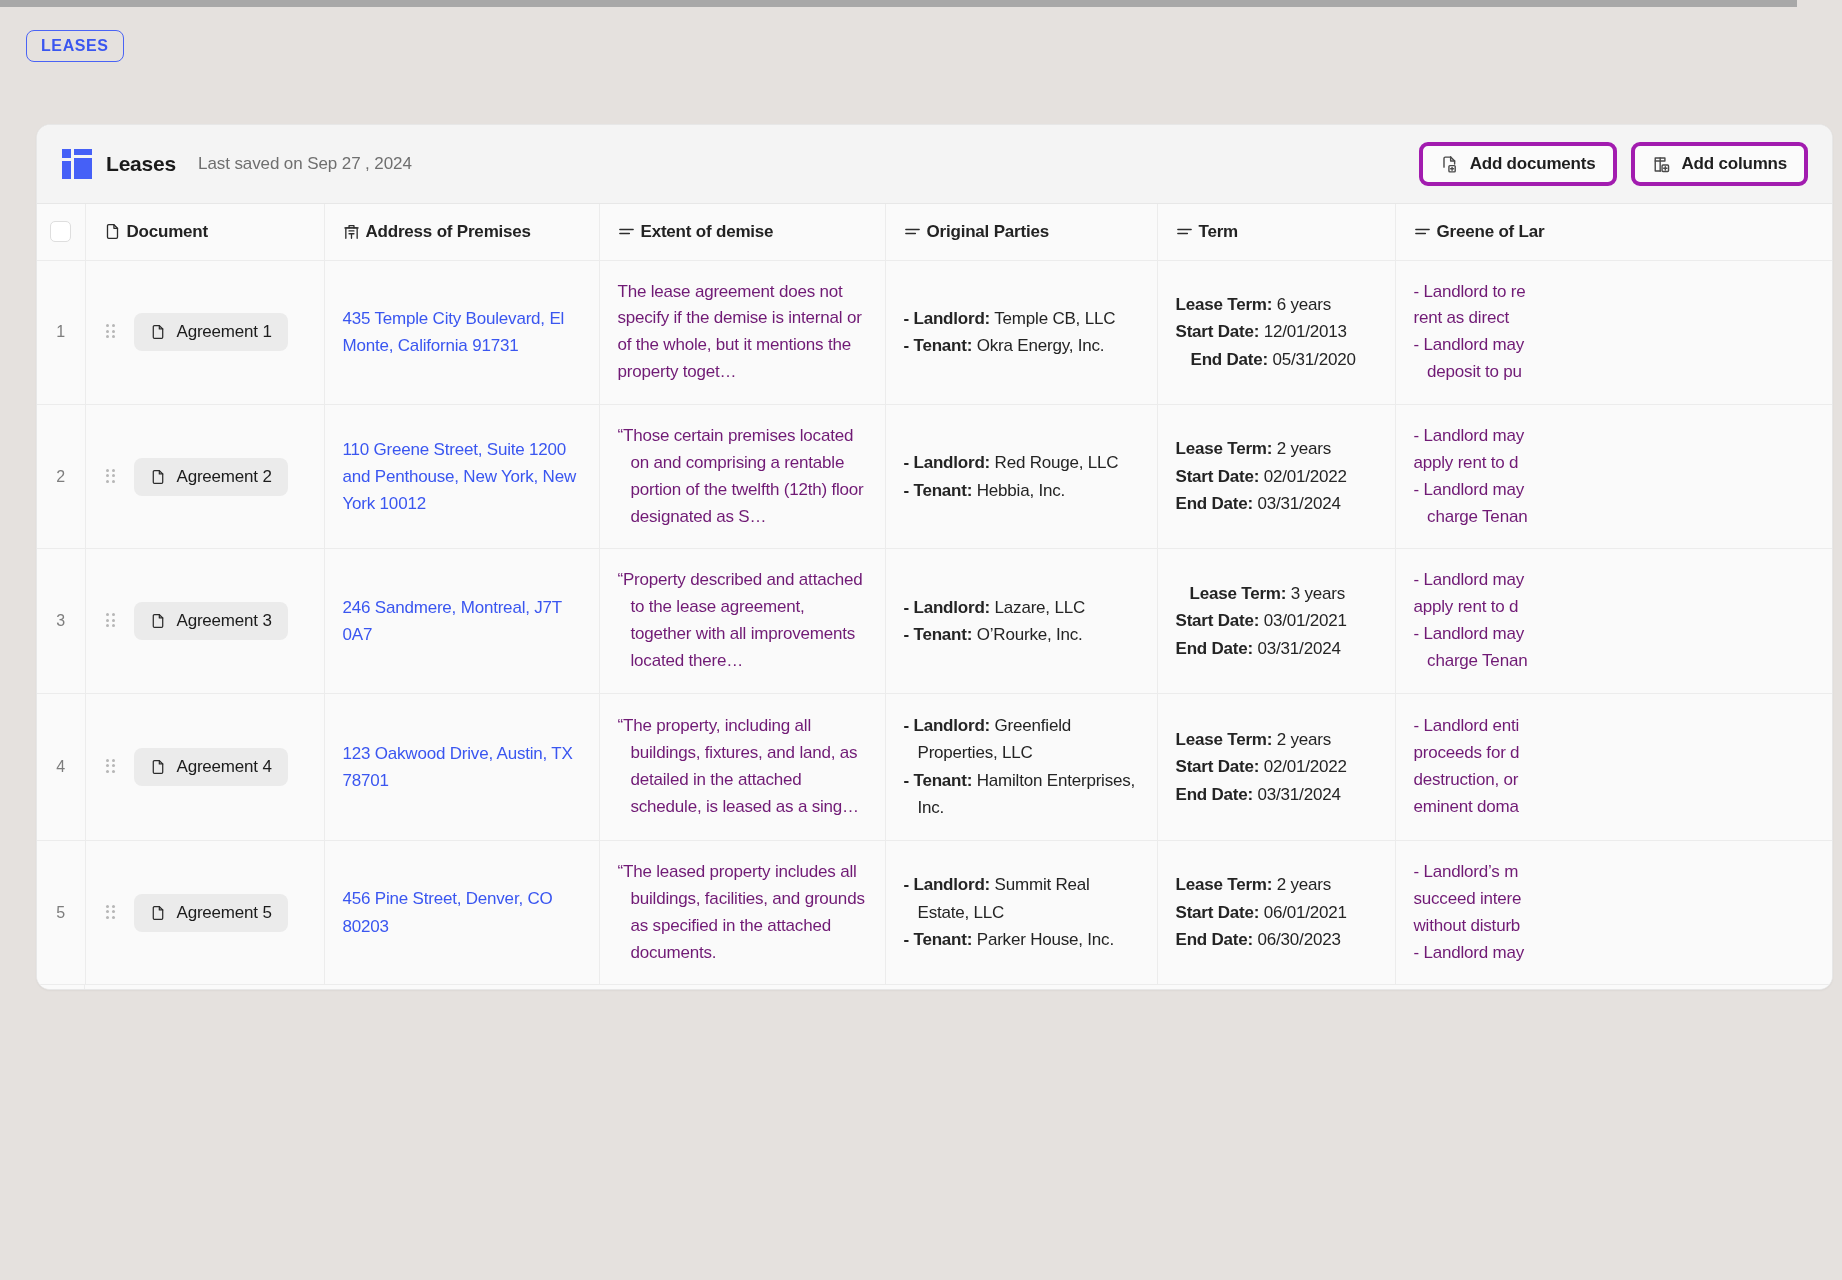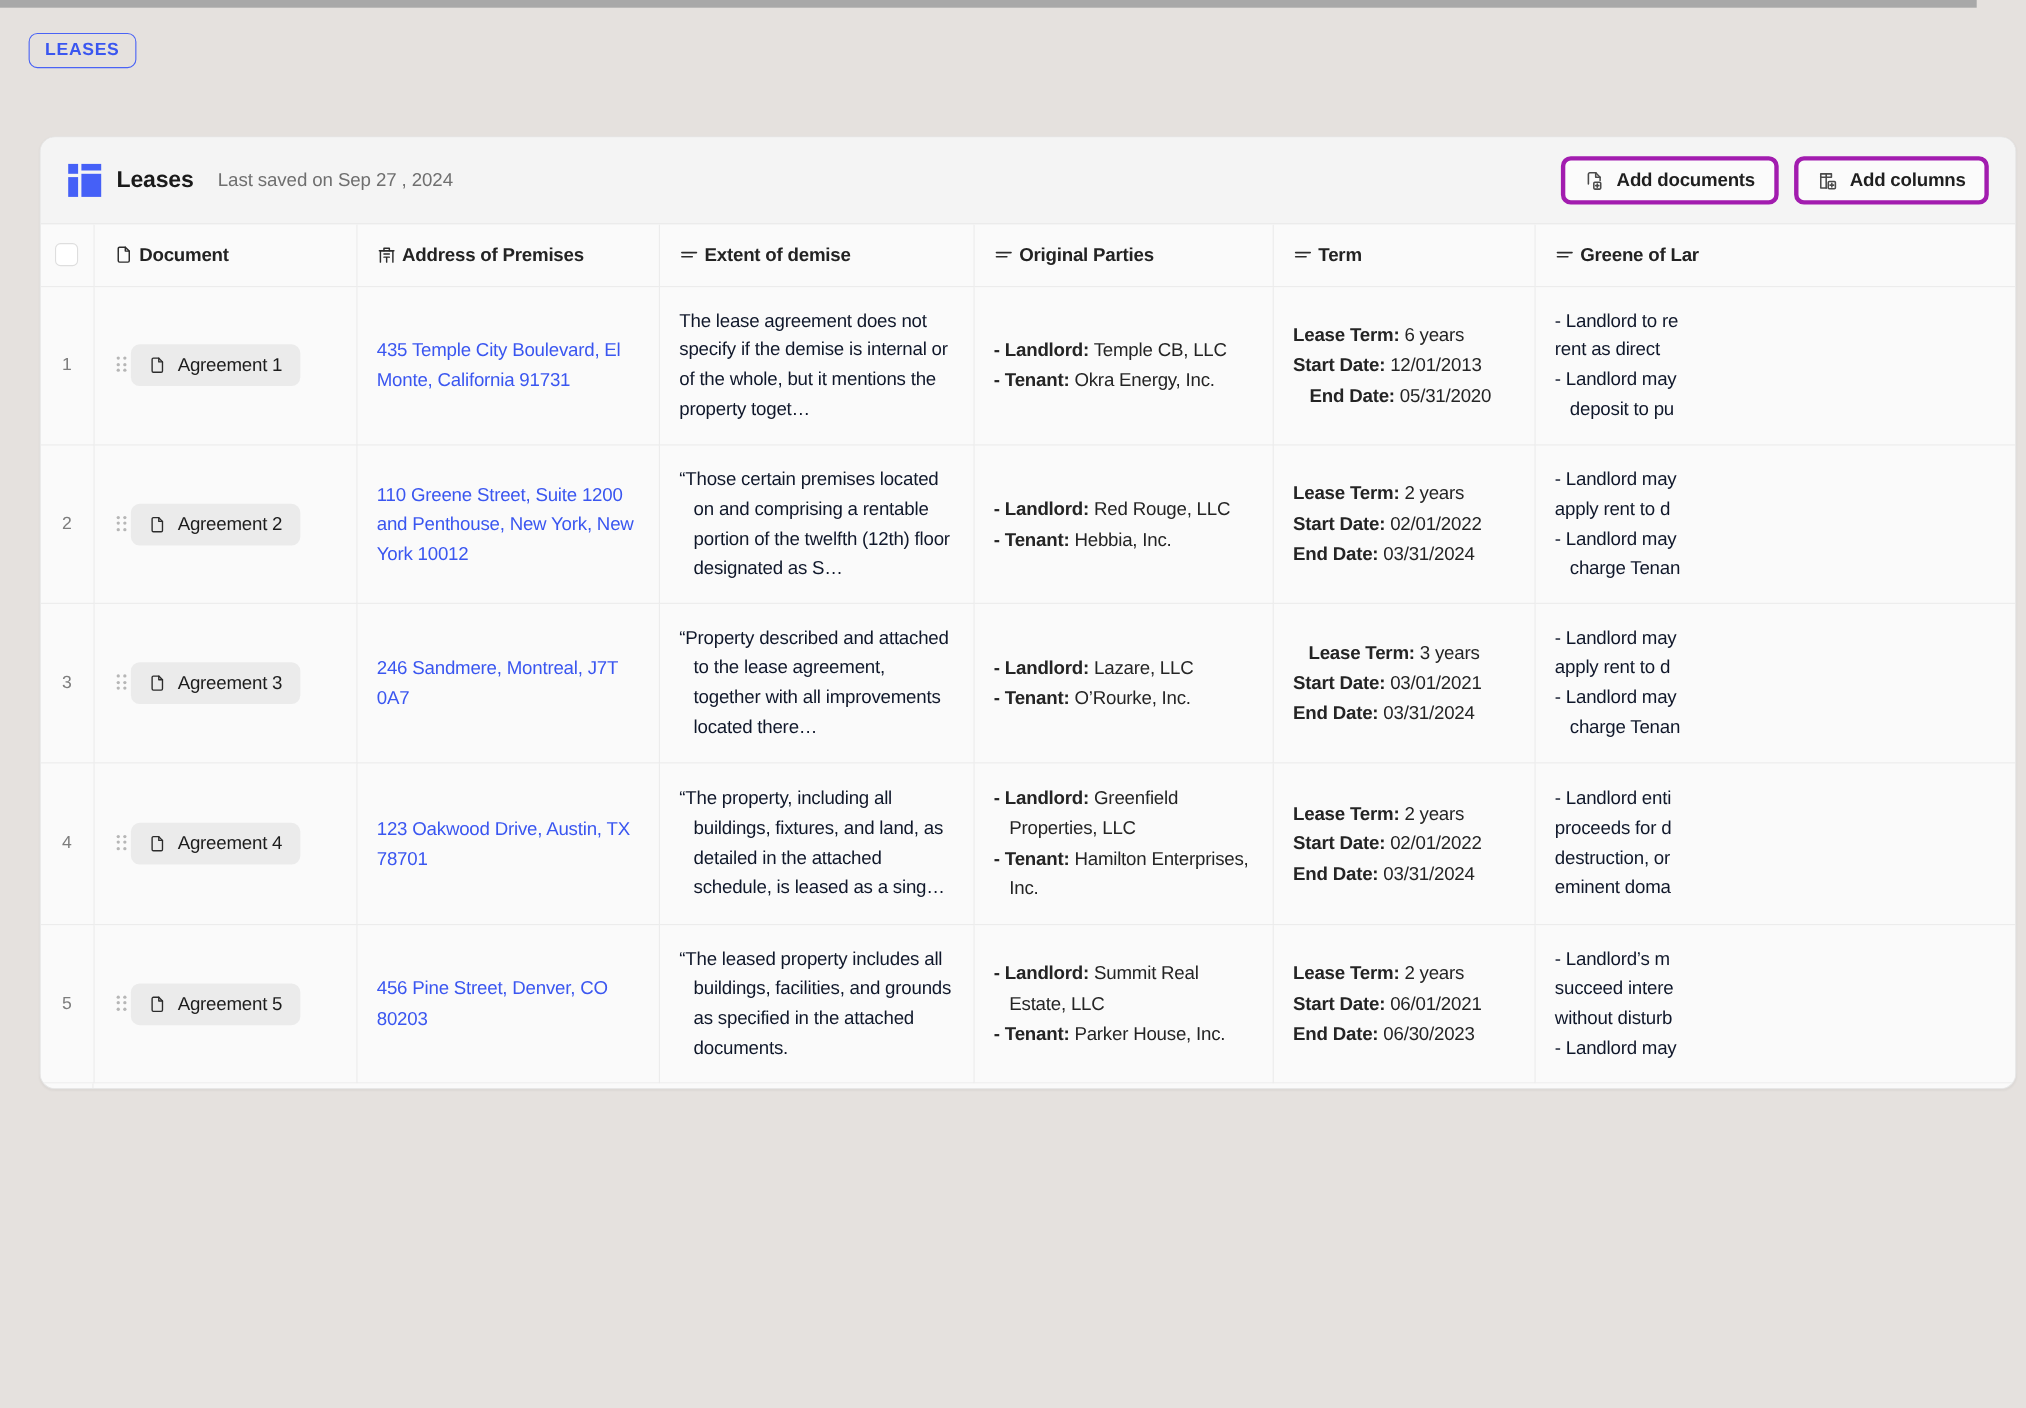--- a/index.html
+++ b/index.html
@@ -189,21 +189,21 @@
     text-align: center;
     padding: 0;
     font-size: 16px;
     color: #7d7d7d;
     border-right: 1px solid #ececec;
   }
 
   .doc-cell-inner {
     display: flex;
     align-items: center;
-    gap: 3px;
+    gap: 18px;
     padding-left: 2px;
   }
   .drag-handle {
     width: 10px;
     height: 16px;
     display: grid;
     grid-template-columns: 3px 3px;
     grid-template-rows: 3px 3px 3px;
     gap: 2.5px 3px;
     cursor: grab;
@@ -235,21 +235,21 @@
     font-size: 17px;
     line-height: 1.6;
     text-decoration: none;
     cursor: pointer;
     letter-spacing: -0.2px;
   }
 
   .clamp-text {
     font-size: 17px;
     line-height: 1.58;
-    color: #0f172a;
+    color: #701a75;
     letter-spacing: -0.2px;
     white-space: pre-wrap;
   }
   .hang {
     padding-left: 13px;
     text-indent: -13px;
   }
 
   .kv { font-size: 17px; line-height: 1.62; color: #242424; letter-spacing: -0.2px; }
   .kv b { font-weight: 700; }

